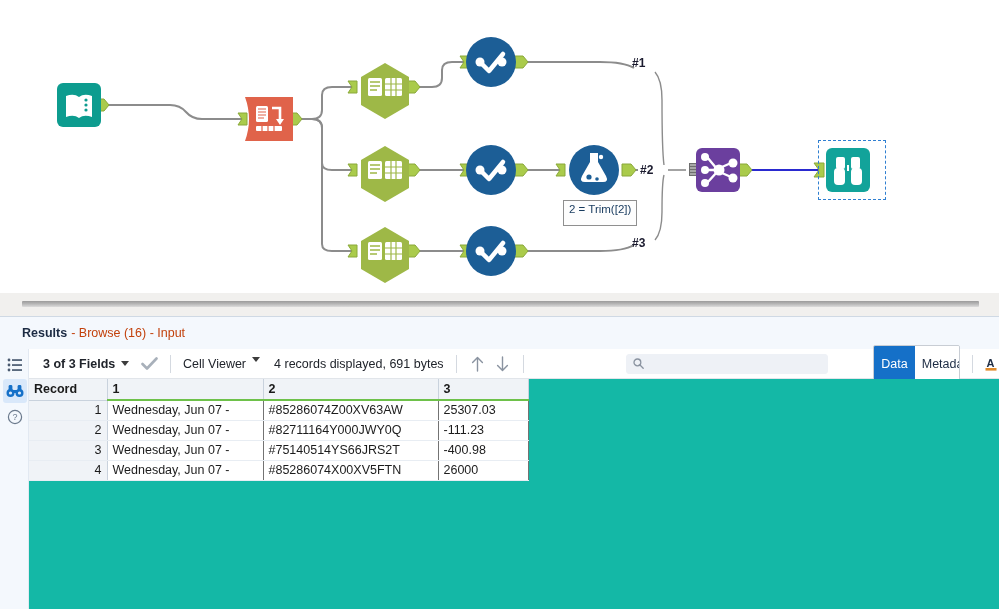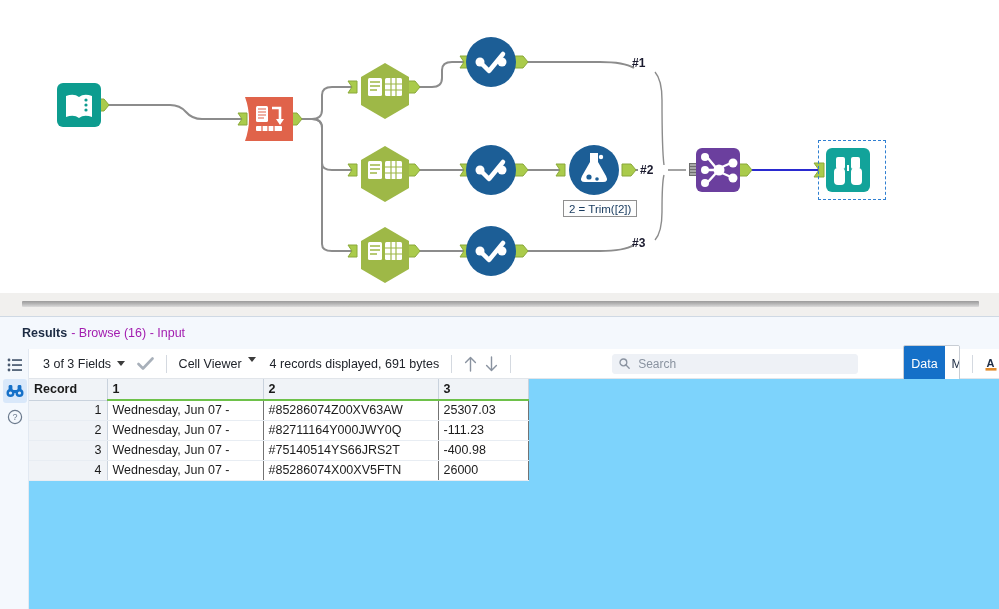--- a/index.html
+++ b/index.html
@@ -27,21 +27,21 @@
     font-weight: bold;
     font-family: "Liberation Sans", sans-serif;
     white-space: nowrap;
   }
   .annot {
     position: absolute;
     border: 1px solid #8f8f8f;
     background: #fdfdfd;
     color: #173a5e;
     font-size: 11.5px;
-    padding: 2px 5px 1px 5px;
+    padding: 2px 5px 10px 5px;
     white-space: nowrap;
     font-family: "Liberation Sans", sans-serif;
   }
   .sel-box {
     position: absolute;
     border: 1px dashed #2f7fd1;
     background: transparent;
   }
 
   
@@ -69,21 +69,21 @@
     position: absolute; left: 0; top: 0;
     width: 999px; height: 32px;
     background: #f4f8fd;
     display: flex; align-items: center;
     padding-left: 22px;
   }
   #results-header .rt-strong {
     font-size: 12.5px; font-weight: bold; color: #1c2b43;
   }
   #results-header .rt-sub {
-    font-size: 12.5px; color: #a21caf; margin-left: 4px;
+    font-size: 12.5px; color: #c2410c; margin-left: 4px;
   }
 
   
   #rail {
     position: absolute; left: 0; top: 32px;
     width: 29px; height: 261px;
     background: #f4f8fd;
     border-right: 1px solid #e2e9f2;
   }
   .rail-btn {
@@ -139,21 +139,21 @@
     font-size: 12.5px; padding: 0 7px;
     display: flex; align-items: center;
     background: #ffffff; color: #1c2b43;
   }
   .seg div.on { background: #1570c8; color: #ffffff; }
 
   
   #grid {
     position: absolute; left: 29px; top: 62px;
     width: 970px; height: 231px;
-    background: #7dd3fc;
+    background: #14b8a6;
     overflow: hidden;
   }
   table.rt {
     border-collapse: collapse;
     table-layout: fixed;
     font-size: 12.5px;
     color: #1c1c1c;
   }
   table.rt th {
     height: 21px;
@@ -392,21 +392,21 @@
       </div>
       <div class="rail-btn" style="top:56px;">
         <svg width="16" height="16" viewBox="0 0 16 16">
           <circle cx="8" cy="8" r="6.6" fill="none" stroke="#6b7a8d" stroke-width="1.2"></circle>
           <text x="8" y="11.4" font-size="9" font-family="Liberation Sans, sans-serif" fill="#6b7a8d" text-anchor="middle">?</text>
         </svg>
       </div>
     </div>
 
     <div id="toolbar">
-      <div style="display:flex; align-items:center; margin-left:14px;">
+      <div style="display:flex; align-items:center; margin-left:14px;font-weight:bold;">
         <span class="tb-text">3 of 3 Fields</span>
         <span class="tb-caret"></span>
       </div>
       <div class="tb-check">
         <svg width="17" height="14" viewBox="0 0 17 14">
           <path d="M1.5 7 L6 11.5 L15.5 1.5" stroke="#a8b0ba" stroke-width="2.6" fill="none" stroke-linecap="round" stroke-linejoin="round"></path>
         </svg>
       </div>
 
       <div class="tb-sep"></div>
@@ -431,21 +431,20 @@
         </svg>
       </div>
 
       <div class="tb-sep"></div>
 
       <div id="search-box" style="margin-left:90px;">
         <svg width="11" height="11" viewBox="0 0 11 11">
           <circle cx="4.4" cy="4.4" r="3.4" fill="none" stroke="#8a93a0" stroke-width="1.3"></circle>
           <path d="M7 7 L10.2 10.2" stroke="#8a93a0" stroke-width="1.3" stroke-linecap="round"></path>
         </svg>
-        <input id="search-input" type="text" placeholder="Search" style="">
       </div>
 
       <div class="seg" style="margin-left:45px;">
         <div class="on">Data</div>
         <div>Metadata</div>
       </div>
 
       <div class="tb-sep"></div>
 
       <div style="display:flex;align-items:center;">

